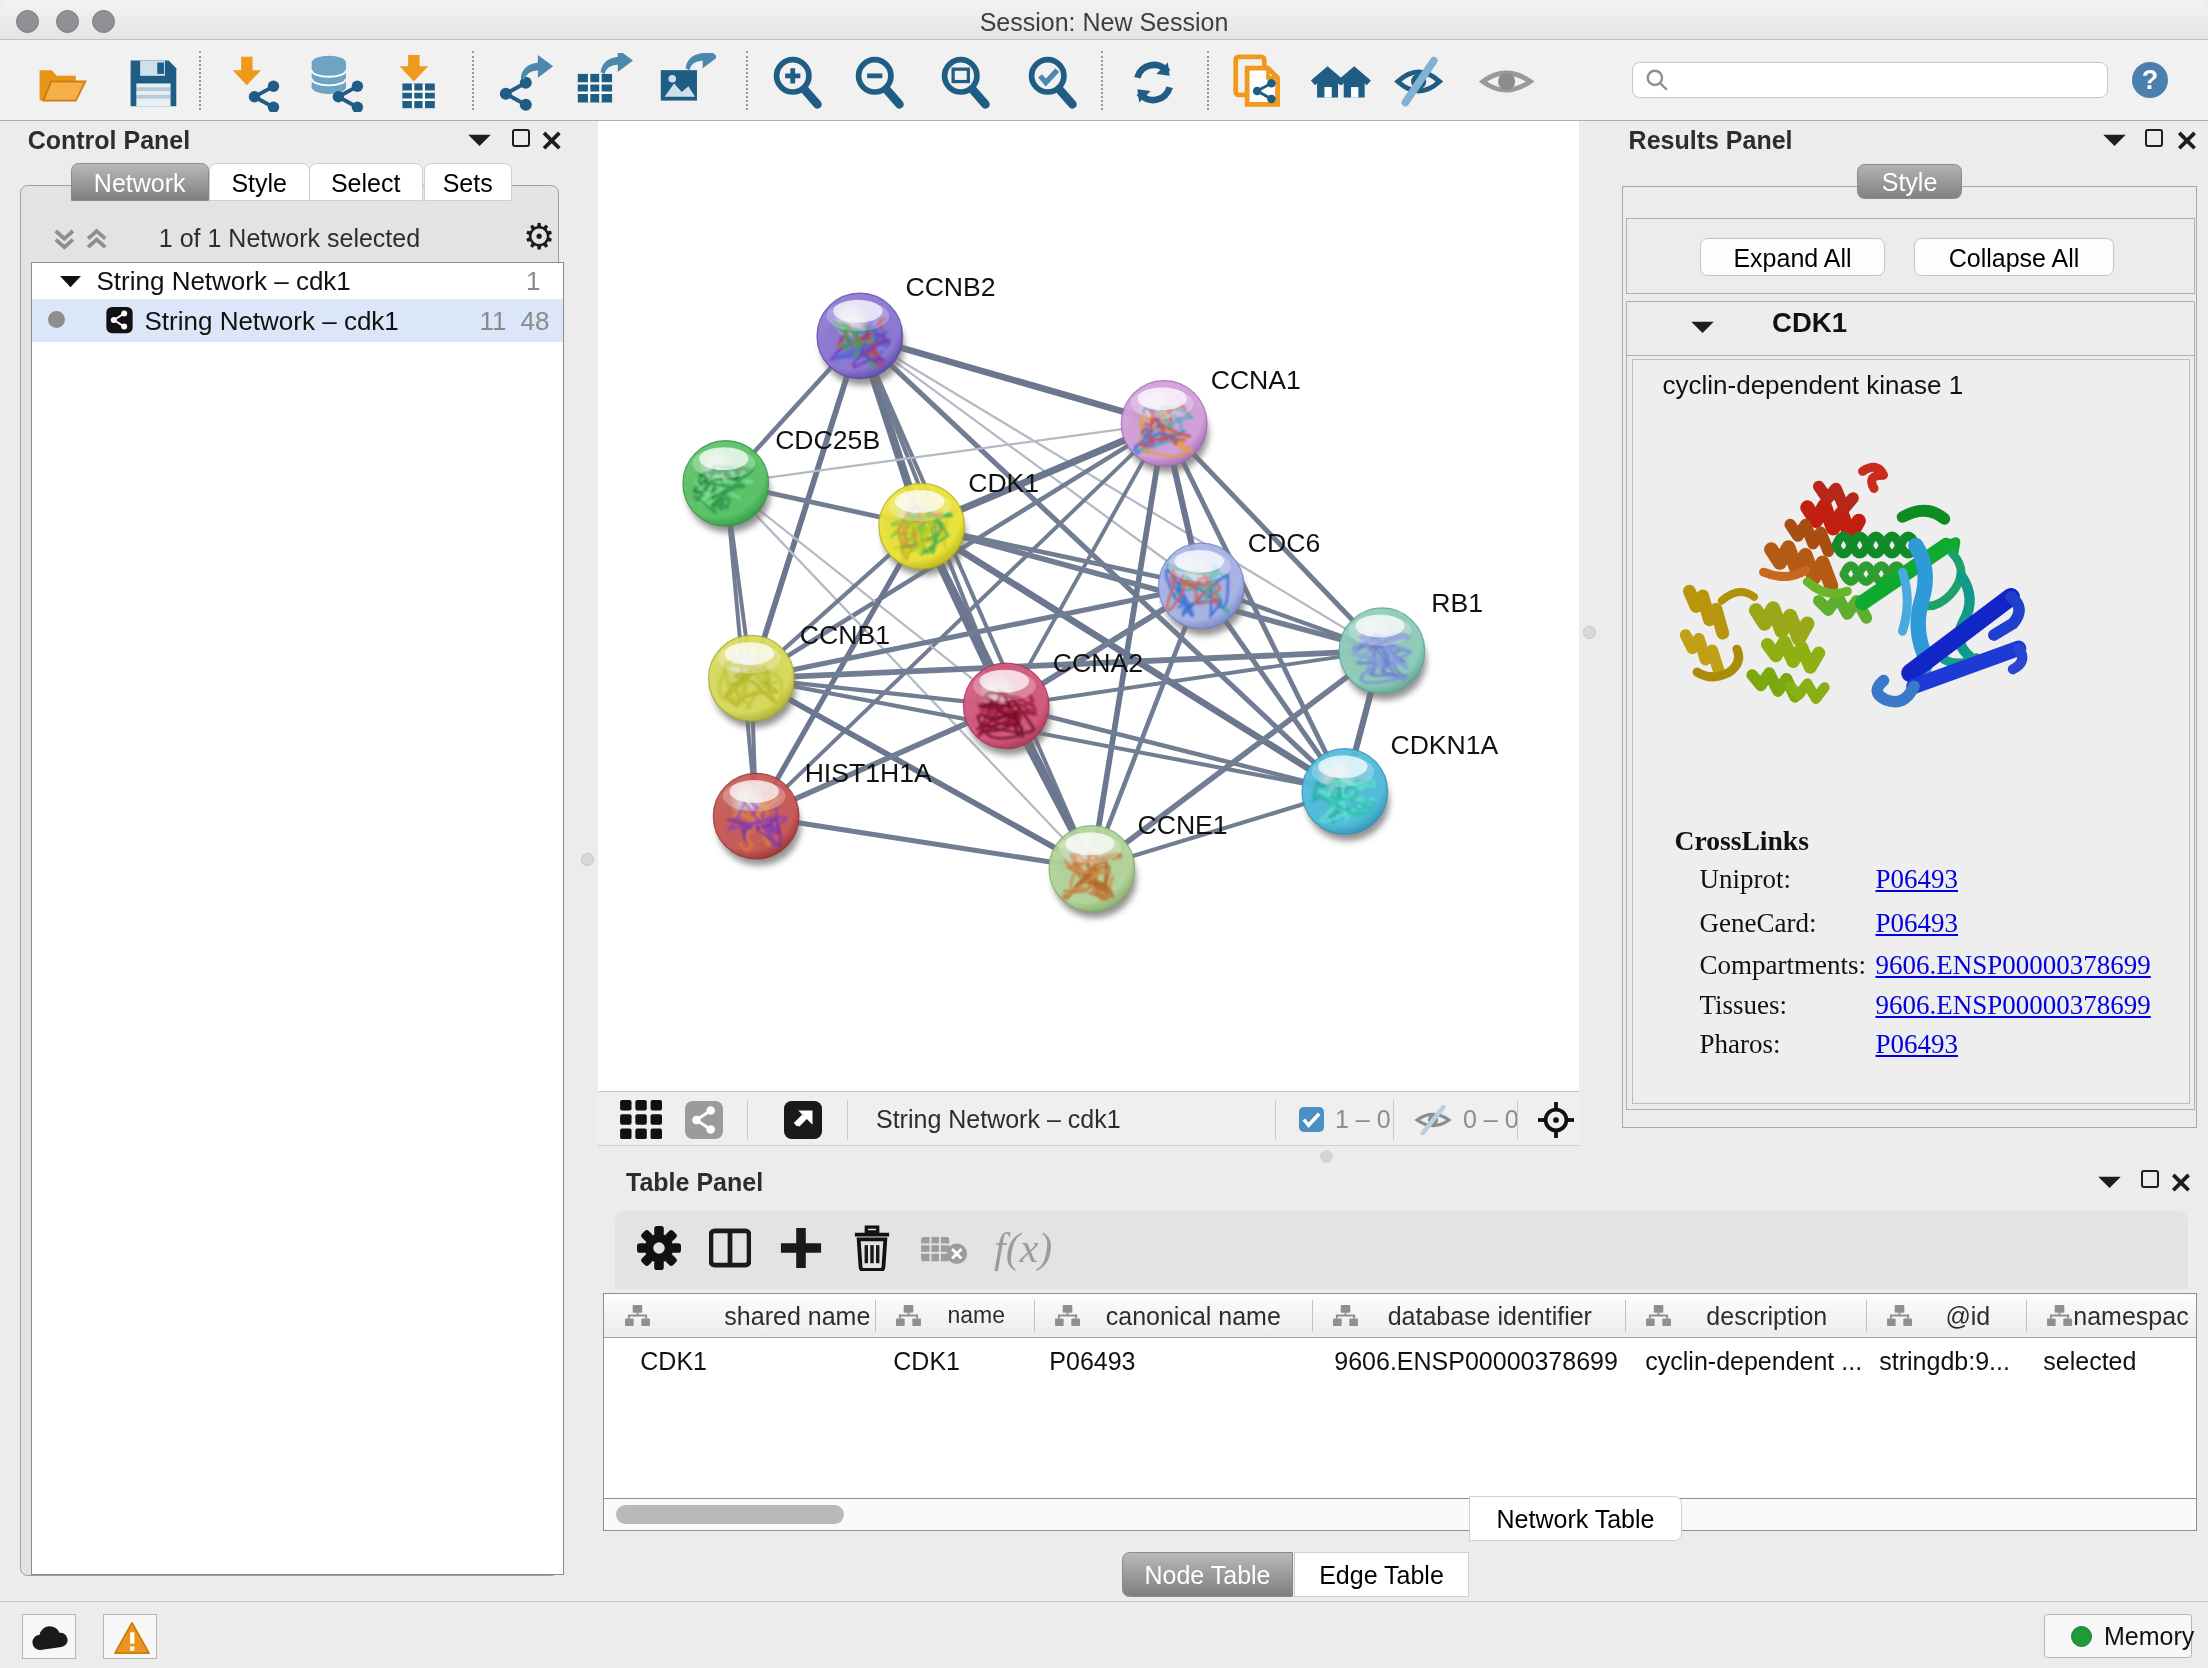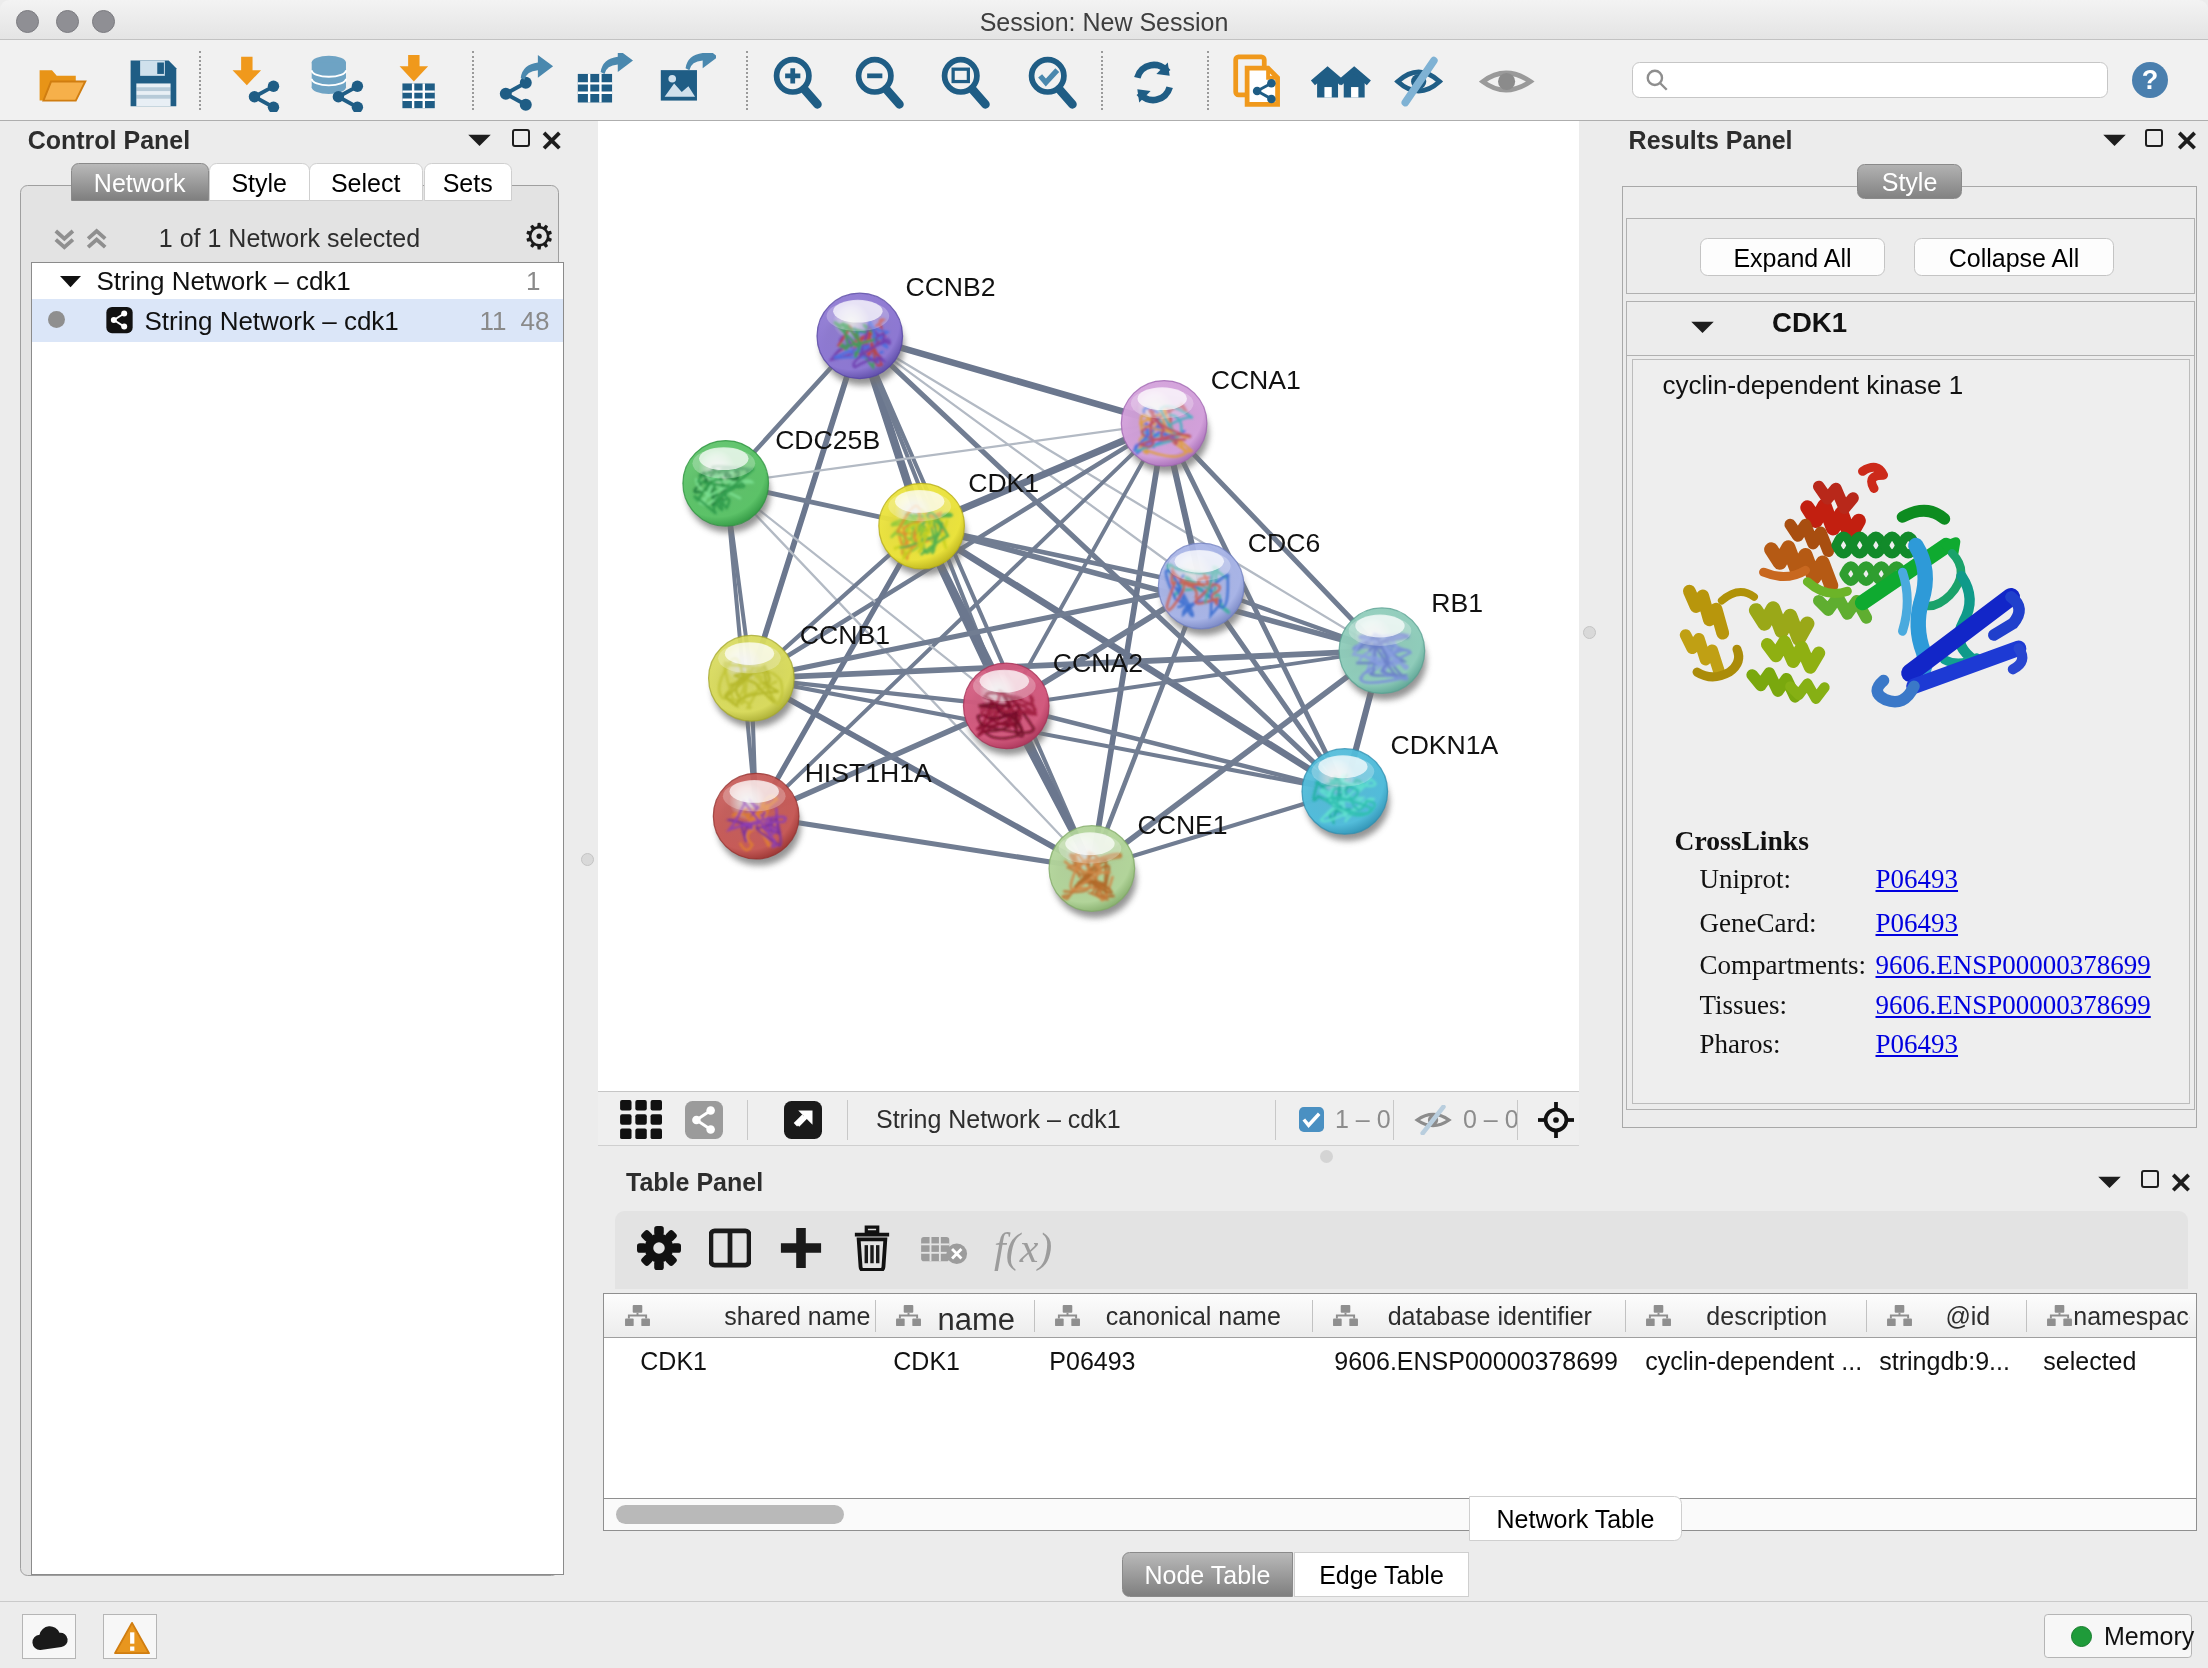--- a/index.html
+++ b/index.html
@@ -732,21 +732,21 @@
 <div class="abs" style="left:48px;top:7.6px;width:218px;text-align:right;font-size:25px;color:#2d2d2d;white-space:nowrap;overflow:hidden">shared name</div>
 <div class="abs" style="left:271px;top:5.7px;height:32px;border-left:1px solid #c2c2c2"></div>
 <svg class="abs" style="left:292px;top:10.5px" width="25" height="23" viewBox="0 0 26 24">
         <g fill="#8f8f8f">
           <rect x="8" y="0" width="10" height="8" rx="1"></rect>
           <rect x="0" y="14" width="9" height="8" rx="1"></rect>
           <rect x="17" y="14" width="9" height="8" rx="1"></rect>
         </g>
         <path d="M13,8 l0,4 M4,14 l0,-3 l18,0 l0,3" stroke="#8f8f8f" stroke-width="2" fill="none"></path>
       </svg>
-<div class="abs" style="left:319px;top:7.6px;width:106px;text-align:center;font-size:31px;color:#2d2d2d;white-space:nowrap;overflow:hidden">name</div>
+<div class="abs" style="left:319px;top:7.6px;width:106px;text-align:center;font-size:23px;color:#2d2d2d;white-space:nowrap;overflow:hidden">name</div>
 <div class="abs" style="left:430px;top:5.7px;height:32px;border-left:1px solid #c2c2c2"></div>
 <svg class="abs" style="left:451px;top:10.5px" width="25" height="23" viewBox="0 0 26 24">
         <g fill="#8f8f8f">
           <rect x="8" y="0" width="10" height="8" rx="1"></rect>
           <rect x="0" y="14" width="9" height="8" rx="1"></rect>
           <rect x="17" y="14" width="9" height="8" rx="1"></rect>
         </g>
         <path d="M13,8 l0,4 M4,14 l0,-3 l18,0 l0,3" stroke="#8f8f8f" stroke-width="2" fill="none"></path>
       </svg>
 <div class="abs" style="left:477px;top:7.6px;width:224px;text-align:center;font-size:25px;color:#2d2d2d;white-space:nowrap;overflow:hidden">canonical name</div>

